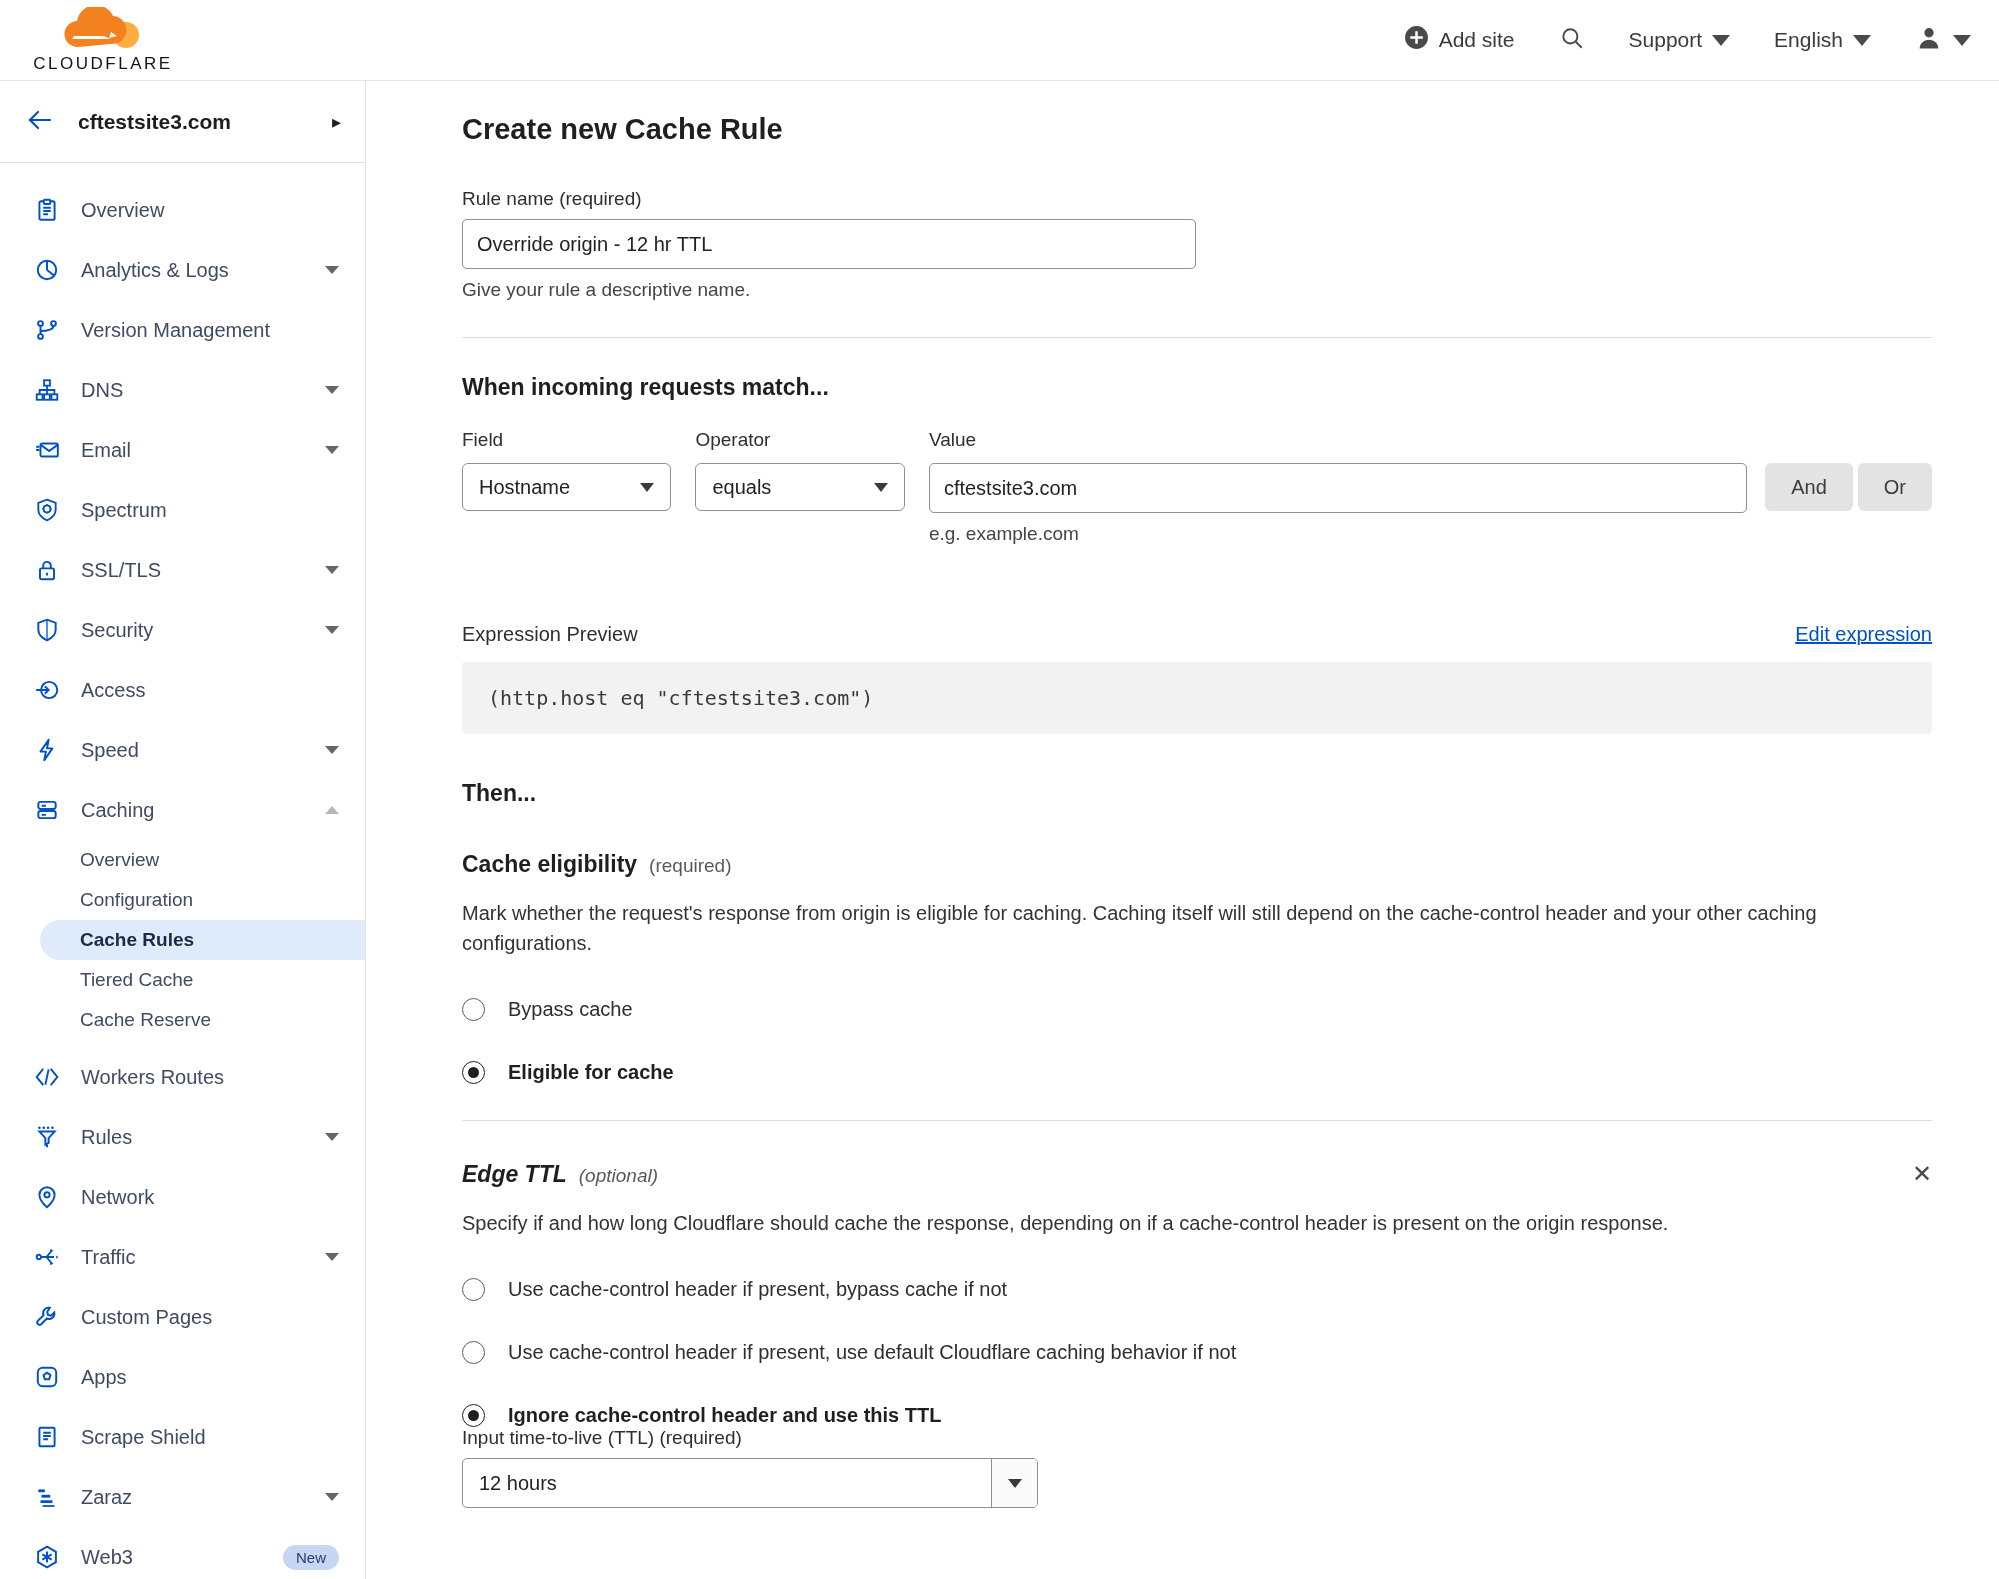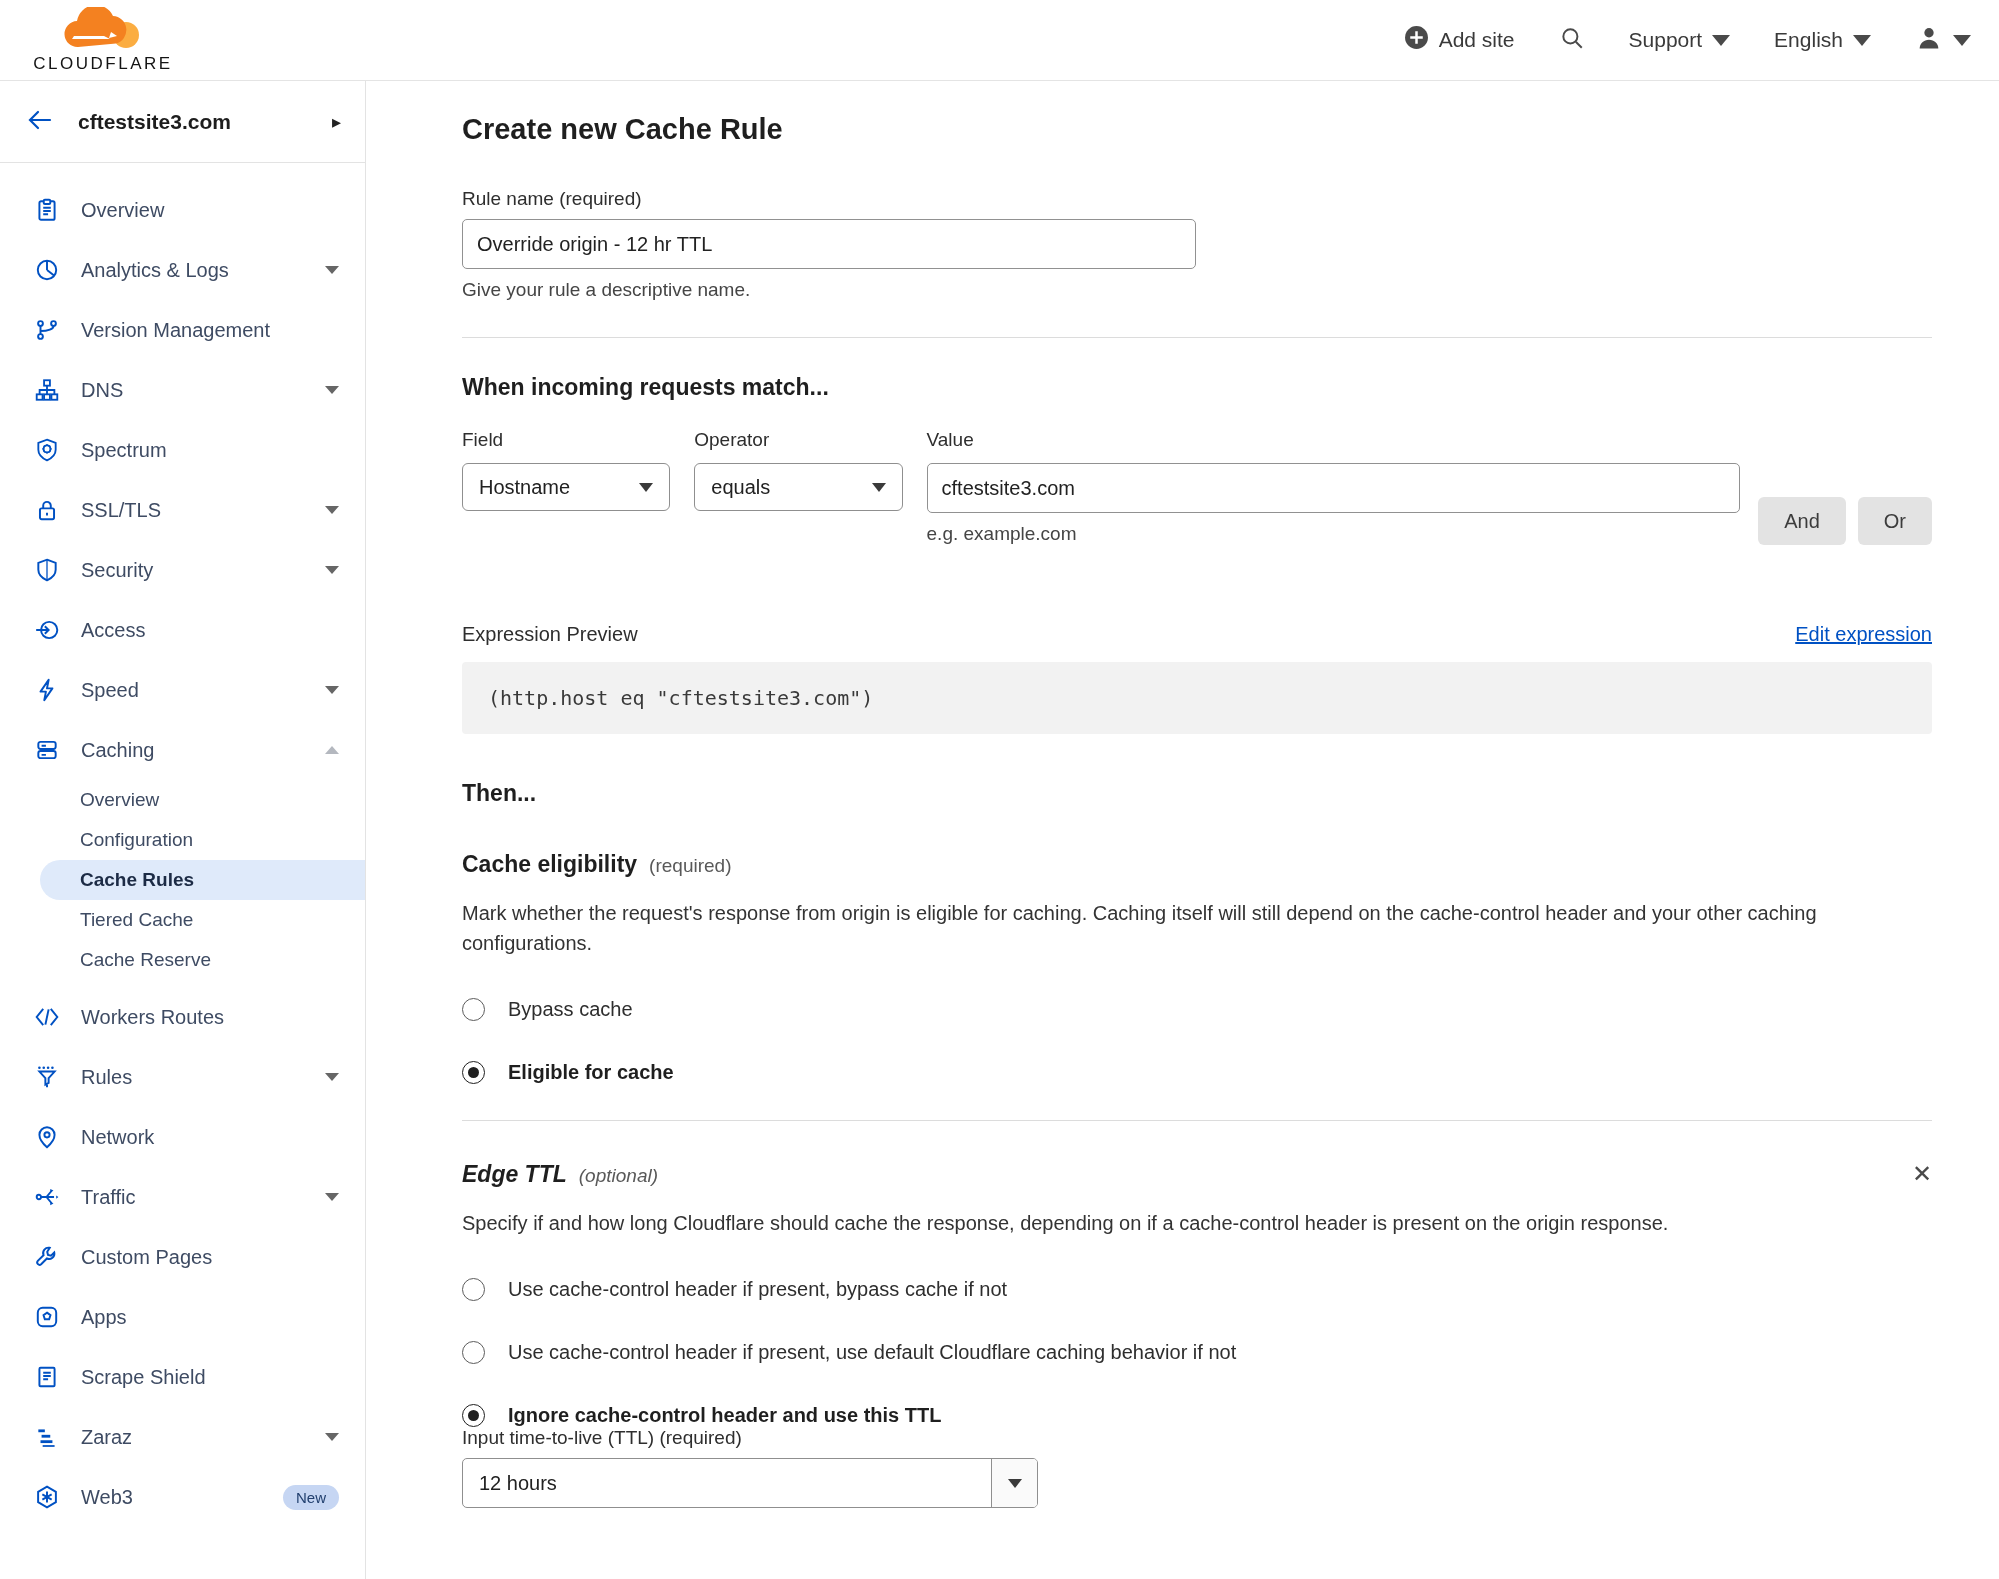--- a/index.html
+++ b/index.html
@@ -59,21 +59,21 @@
   .match-row { display:flex; margin-top:28px; }
   .mcol-label { font-size:19px; color:#2e2e2e; margin-bottom:12px; }
   .select { height:48px; border:1px solid #8f8f8f; border-radius:6px; display:flex; align-items:center;
     justify-content:space-between; padding:0 16px; font-size:20px; color:#222; background:#fff; cursor:pointer; }
   .sel-caret { width:0; height:0; border-left:7px solid transparent; border-right:7px solid transparent;
     border-top:9px solid #3a3a3a; }
   .col-field { width:215px; margin-right:24px; }
   .col-op { width:215px; margin-right:24px; }
   .col-value { width:840px; }
   .col-value .text-input { width:100%; }
-  .andor { display:flex; gap:12px; margin-left:18px; align-items:flex-end; }
+  .andor { display:flex; gap:5px; margin-left:18px; align-items:center; }
   .btn-gray { height:48px; padding:0 26px; background:#e3e3e3; border:none; border-radius:6px;
     font-size:20px; color:#3c3c3c; font-family:"Liberation Sans", sans-serif; cursor:pointer; }
 
   .expr-row { display:flex; justify-content:space-between; align-items:flex-end; margin-top:78px; }
   .expr-label { font-size:20px; color:#2e2e2e; }
   .link { font-size:20px; color:#0051c3; text-decoration:underline; cursor:pointer; }
   .code-block { margin-top:16px; background:#f2f2f2; border-radius:4px; height:72px; display:flex;
     align-items:center; padding:0 26px; }
   .code { font-family:"DejaVu Sans Mono", "Liberation Mono", monospace; font-size:20px; color:#3a3a3a; }
 
@@ -209,20 +209,31 @@
               <rect x="9.3" y="16" width="5.4" height="5"></rect>
               <rect x="16.1" y="16" width="5.4" height="5"></rect>
               <path d="M12 8v4M12 12H5.2v4M12 12v4M12 12h6.8v4"></path>
             </svg>
           </span>
         <span class="label">DNS</span>
         <span class="chev"></span>
       </div>
       <div class="nav-item">
         <span class="icon">
+            <svg width="26" height="26" viewBox="0 0 24 24" fill="none" stroke="#0051c3" stroke-width="1.8">
+              <rect x="6" y="6" width="16" height="12" rx="1.5"></rect>
+              <path d="M6.5 7.5 14 13l7.5-5.5"></path>
+              <path d="M2 9h3M2 12h3"></path>
+            </svg>
+          </span>
+        <span class="label">Email</span>
+        <span class="chev"></span>
+      </div>
+      <div class="nav-item">
+        <span class="icon">
             <svg width="26" height="26" viewBox="0 0 24 24" fill="none" stroke="#0051c3" stroke-width="1.7">
               <path d="M12 2.5l8 3v6.2c0 4.6-3.4 7.7-8 9.8-4.6-2.1-8-5.2-8-9.8V5.5z"></path>
               <circle cx="12" cy="11" r="3.2"></circle>
               <path d="M12 6.8v1.6M12 13.6v1.6M7.8 11h1.6M14.6 11h1.6M9 8l1.1 1.1M13.9 12.9 15 14M15 8l-1.1 1.1M10.1 12.9 9 14"></path>
             </svg>
           </span>
         <span class="label">Spectrum</span>
       </div>
       <div class="nav-item">
         <span class="icon">

